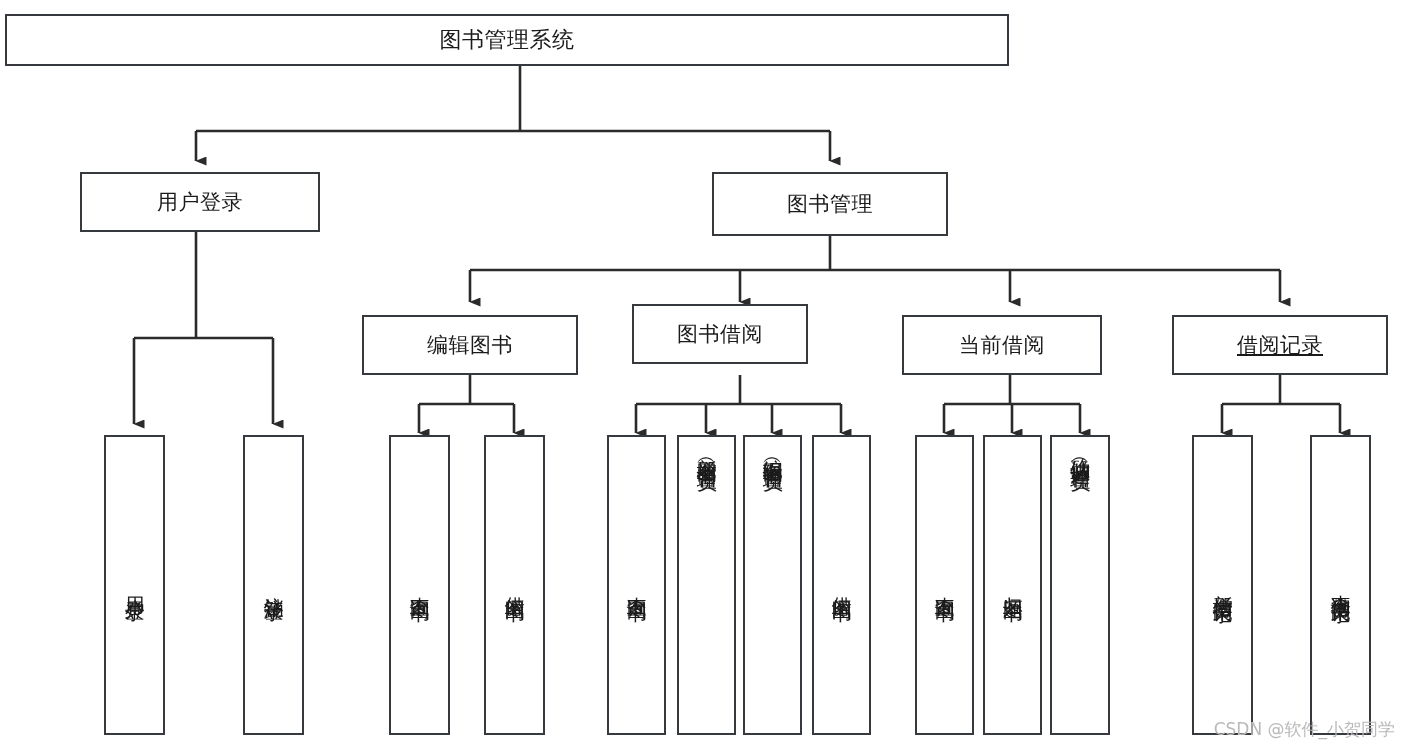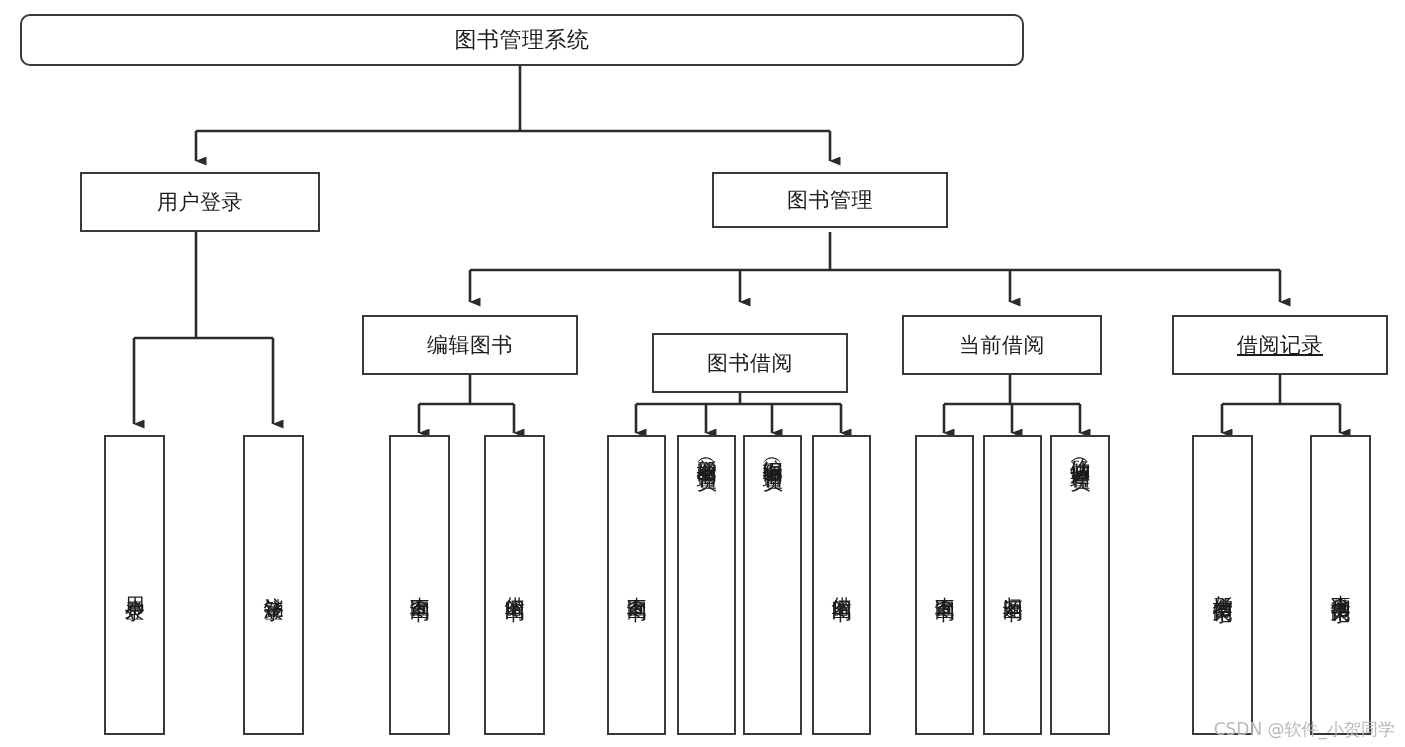--- a/index.html
+++ b/index.html
@@ -122,35 +122,35 @@
       <path d="M 1012,404 L 1012,433" marker-end="url(#arrowhead)"></path>
       <path d="M 1080,404 L 1080,433" marker-end="url(#arrowhead)"></path>
 
       <path d="M 1280,375 L 1280,404"></path>
       <path d="M 1222,404 L 1340,404"></path>
       <path d="M 1222,404 L 1222,433" marker-end="url(#arrowhead)"></path>
       <path d="M 1340,404 L 1340,433" marker-end="url(#arrowhead)"></path>
     </g>
   </svg>
 
-  <div class="node root" style="left:20px; top:14px; width:1004px; height:52px;border-radius:10px;">
+  <div class="node root" style="left:5px; top:14px; width:1004px; height:52px;">
     <span class="lbl">图书管理系统</span>
   </div>
 
   <div class="node" style="left:80px; top:172px; width:240px; height:60px;">
     <span class="lbl">用户登录</span>
   </div>
-  <div class="node" style="left:712px; top:172px; width:236px; height:56px;">
+  <div class="node" style="left:712px; top:172px; width:236px; height:64px;">
     <span class="lbl">图书管理</span>
   </div>
 
   <div class="node" style="left:362px; top:315px; width:216px; height:60px;">
     <span class="lbl">编辑图书</span>
   </div>
-  <div class="node" style="left:632px; top:333px; width:196px; height:60px;margin-left:20px;">
+  <div class="node" style="left:632px; top:304px; width:176px; height:60px;">
     <span class="lbl">图书借阅</span>
   </div>
   <div class="node" style="left:902px; top:315px; width:200px; height:60px;">
     <span class="lbl">当前借阅</span>
   </div>
   <div class="node" style="left:1172px; top:315px; width:216px; height:60px;text-decoration:underline;">
     <span class="lbl">借阅记录</span>
   </div>
 
   <div class="node leaf" style="left:104px; top:435px; width:61px; height:300px;">

